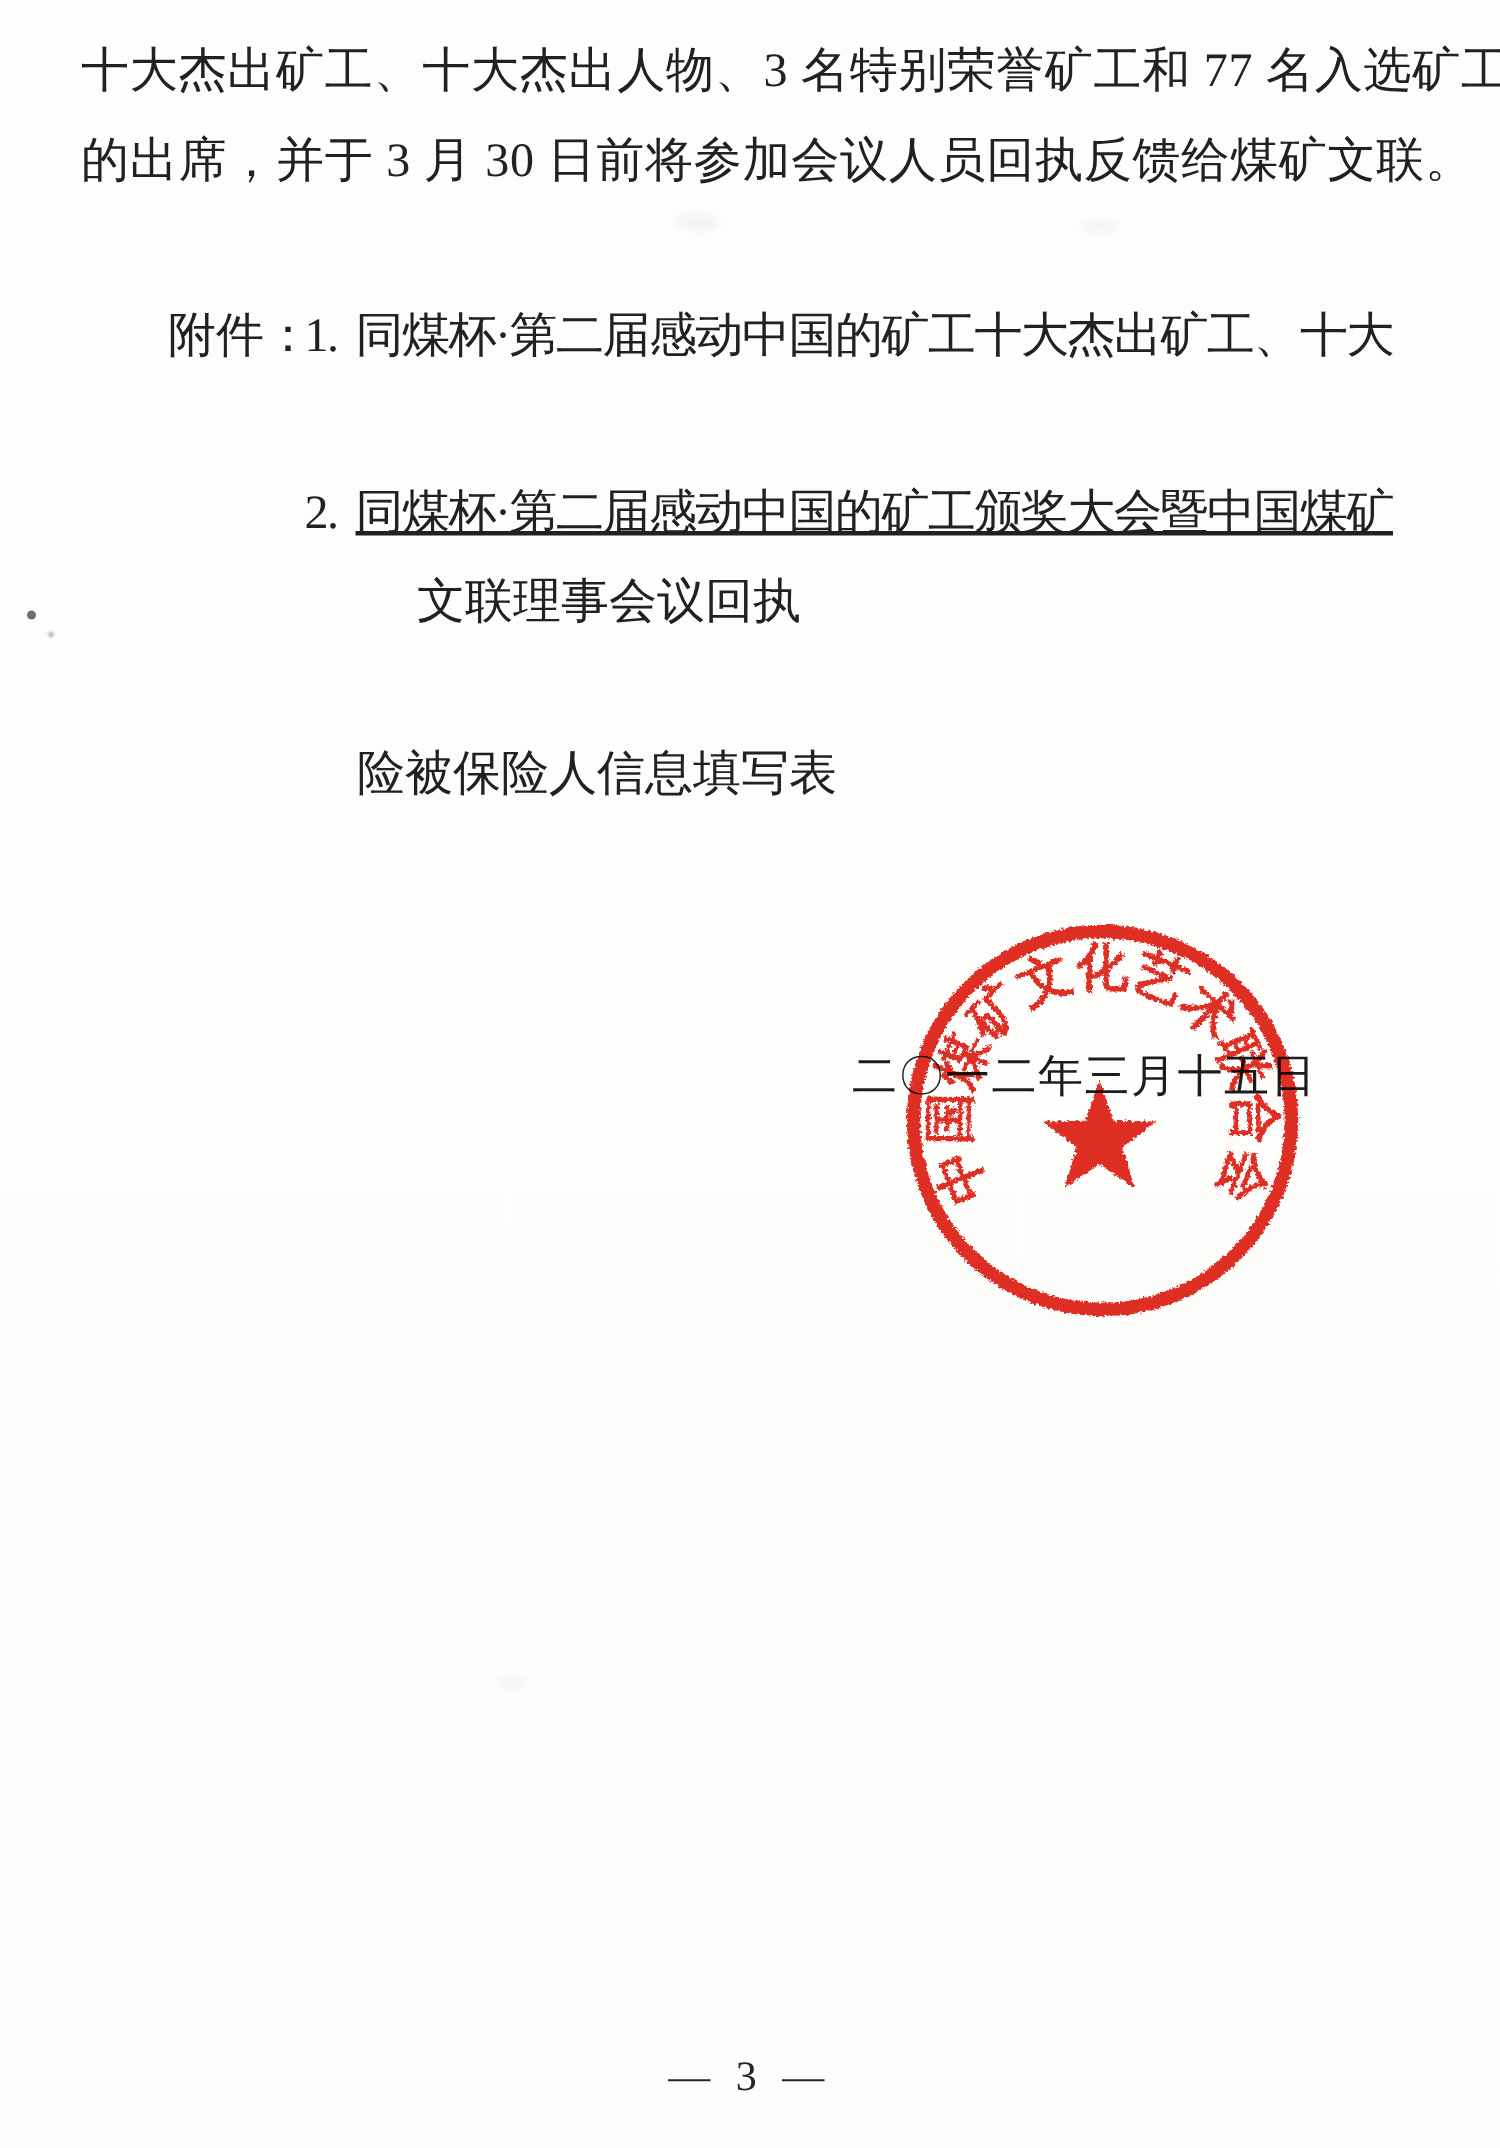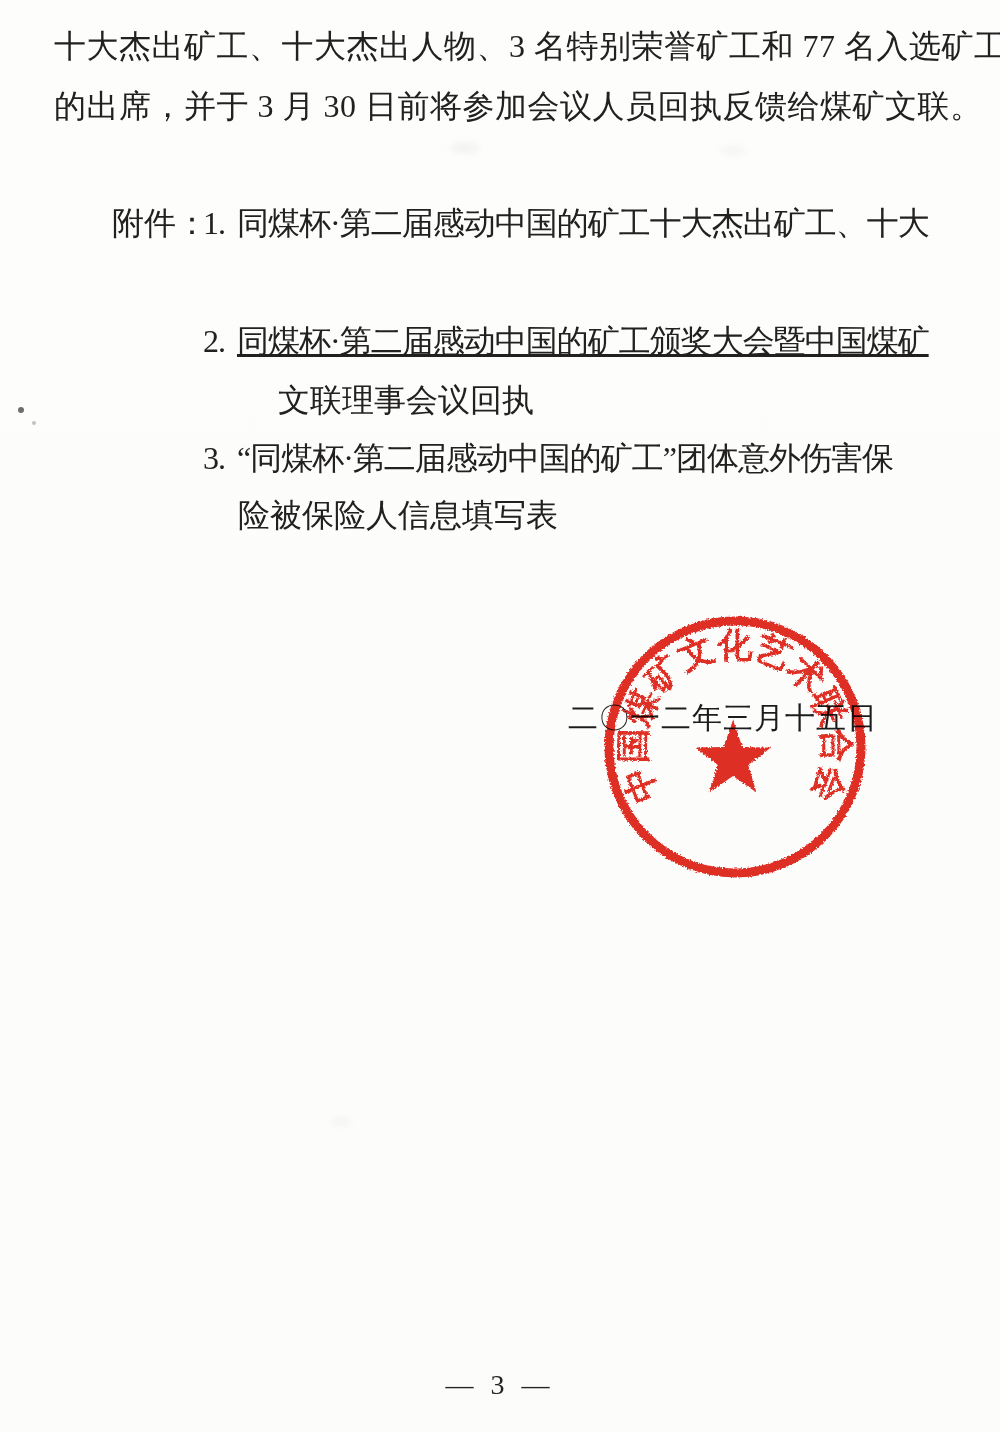--- a/index.html
+++ b/index.html
@@ -102,23 +102,20 @@
 
   <div class="txt-line i1l1">
     <span class="att-num">1.</span><span>同煤杯·第二届感动中国的矿工十大杰出矿工、十大</span>
   </div>
 
   <div class="txt-line i2l1">
     <span class="att-num">2.</span><span>同煤杯·第二届感动中国的矿工颁奖大会暨中国煤矿</span>
   </div>
   <div class="txt-line i2l2">文联理事会议回执</div>
 
-  <div class="txt-line i3l1">
-    <span class="att-num">3.</span><span>“同煤杯·第二届感动中国的矿工”团体意外伤害保</span>
-  </div>
   <div class="txt-line i3l2">险被保险人信息填写表</div>
 
   <div class="txt-line date-line">二〇一二年三月十五日</div>
 
   <svg class="seal" viewBox="0 0 280 280" xmlns="http://www.w3.org/2000/svg">
     <defs>
       <filter id="inkTexture" x="-10%" y="-10%" width="120%" height="120%">
         <feTurbulence type="fractalNoise" baseFrequency="0.55" numOctaves="2" seed="7" result="noise"></feTurbulence>
         <feDisplacementMap in="SourceGraphic" in2="noise" scale="4" xChannelSelector="R" yChannelSelector="G"></feDisplacementMap>
       </filter>

